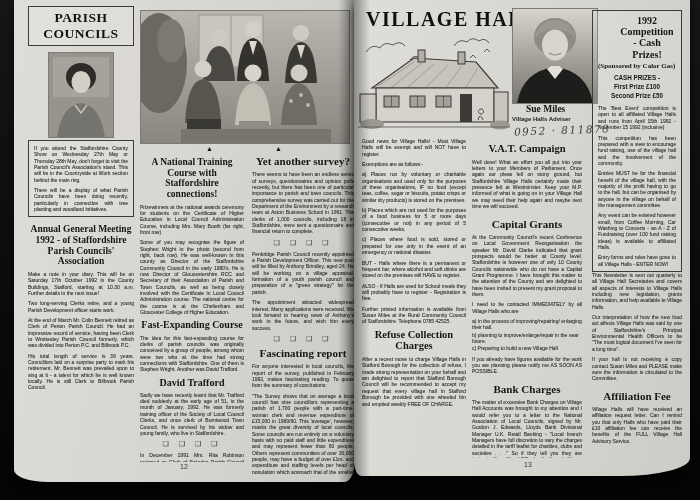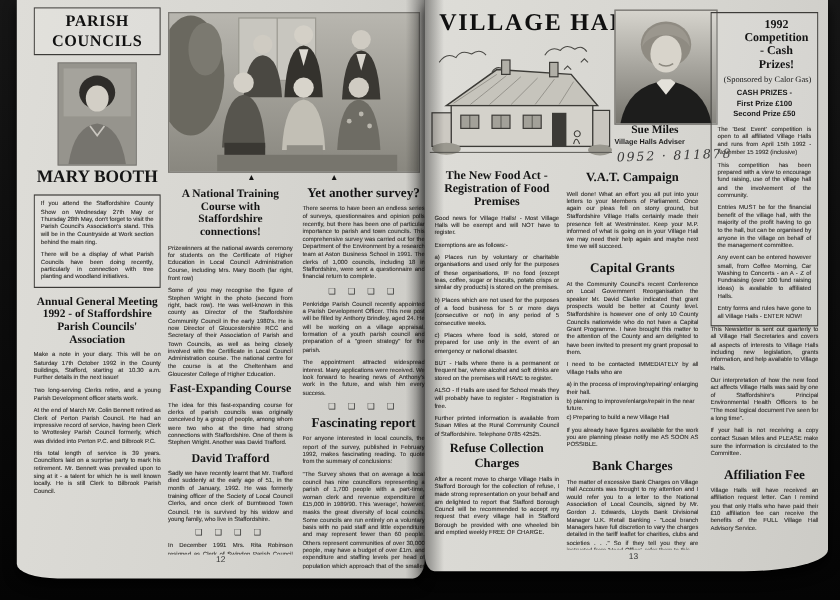--- a/index.html
+++ b/index.html
@@ -34,21 +34,21 @@
   .ding{text-align:center;font-size:7px;letter-spacing:4px;color:#2e2e2c;margin:4px 0;}
   .pageno{position:absolute;font-size:7px;color:#333;left:50%;transform:translateX(-50%);}
   .photo{border:1px solid #7c7a75;background:#a19f99;overflow:hidden;}
   .photo svg{display:block;}
   .markers{display:flex;justify-content:center;gap:62px;font-size:7px;color:#111;
       margin-top:1px;}
   .caption-name{font-family:"Liberation Serif", serif;font-weight:700;font-size:9.5px;color:#111;}
   .caption-role{font-weight:700;font-size:6px;color:#222;}
   .handwriting{font-family:"DejaVu Serif", serif;font-style:italic;font-size:10.5px;
       color:#3a3a3a;transform:rotate(-2deg);letter-spacing:1.5px;}
-  .sub{font-family:"Liberation Serif", serif;font-weight:400;font-size:7px;text-align:right;color:#161616;margin:1px 0 3px;}
+  .sub{font-family:"Liberation Serif", serif;font-weight:700;font-size:7px;text-align:left;color:#161616;margin:1px 0 3px;}
   .prize{font-weight:700;font-size:6.3px;text-align:center;color:#161616;line-height:1.45;margin:0 0 5px;}
 </style>
 </head>
 <body>
 
 <div class="scan">
 
   <div class="page left">
 
     <div class="col" style="left:14px;top:6px;width:106px;height:470px;">
@@ -57,21 +57,20 @@
         <svg width="64" height="84" viewBox="0 0 64 84">
           <rect width="64" height="84" fill="#96948d"></rect>
           <rect x="4" y="4" width="56" height="40" fill="#a5a39c"></rect>
           <ellipse cx="32" cy="24" rx="15" ry="14" fill="#2e2c29"></ellipse>
           <ellipse cx="32" cy="29" rx="9.5" ry="11" fill="#d3cfc6"></ellipse>
           <path d="M20 22 Q24 12 36 13 Q45 15 45 26 Q40 18 32 18 Q24 18 20 22 Z" fill="#2e2c29"></path>
           <path d="M8 84 Q13 52 32 50 Q51 52 56 84 Z" fill="#76746e"></path>
           <path d="M26 52 L32 60 L38 52" stroke="#c9c6bf" stroke-width="1.4" fill="none"></path>
         </svg>
       </div>
-      <div class="hs" style="font-size:14.5px;margin:2px 0 6px;">MARY BOOTH</div>
       <div class="box">
         <p class="t">If you attend the Staffordshire County Show on Wednesday 27th May or Thursday 28th May, don't forget to visit the Parish Council's Association's stand. This will be in the Countryside at Work section behind the main ring.</p>
         <p class="t" style="margin-bottom:0;">There will be a display of what Parish Councils have been doing recently, particularly in connection with tree planting and woodland initiatives.</p>
       </div>
       <div class="hs" style="font-size:9.5px;margin-top:7px;">Annual General Meeting 1992 - of Staffordshire Parish Councils' Association</div>
       <p class="t">Make a note in your diary. This will be on Saturday 17th October 1992 in the County Buildings, Stafford, starting at 10.30 a.m. Further details in the next issue!</p>
       <p class="t">Two long-serving Clerks retire, and a young Parish Development officer starts work.</p>
       <p class="t">At the end of March Mr. Colin Bennett retired as Clerk of Perton Parish Council. He had an impressive record of service, having been Clerk to Wrottesley Parish Council formerly, which was divided into Perton P.C. and Bilbrook P.C.</p>
       <p class="t">His total length of service is 39 years. Councillors laid on a surprise party to mark his retirement. Mr. Bennett was prevailed upon to sing at it - a talent for which he is well known locally. He is still Clerk to Bilbrook Parish Council.</p>
     </div>
@@ -193,21 +192,20 @@
         <path d="M36 44 q6 4 12 0" stroke="#8c887f" stroke-width="1.2" fill="none"></path>
         <path d="M4 94 Q10 62 42 58 Q74 62 80 94 Z" fill="#1d1d1c"></path>
         <path d="M34 60 L42 70 L50 60 L46 57 L38 57 Z" fill="#e4e1da"></path>
       </svg>
     </div>
     <div style="position:absolute;left:172px;top:104px;" class="caption-name">Sue Miles</div>
     <div style="position:absolute;left:158px;top:116px;" class="caption-role">Village Halls Adviser</div>
     <div style="position:absolute;left:160px;top:124px;" class="handwriting">0952 · 811878</div>
 
     <div class="col" style="left:8px;top:138px;width:104px;height:334px;">
-      <div class="hs" style="font-size:10px;">The New Food Act - Registration of Food Premises</div>
       <p class="t">Good news for Village Halls! - Most Village Halls will be exempt and will NOT have to register.</p>
       <p class="t">Exemptions are as follows:-</p>
       <p class="t">a) Places run by voluntary or charitable organisations and used only for the purposes of these organisations, IF no food (except teas, coffee, sugar or biscuits, potato crisps or similar dry products) is stored on the premises.</p>
       <p class="t">b) Places which are not used for the purposes of a food business for 5 or more days (consecutive or not) in any period of 5 consecutive weeks.</p>
       <p class="t">c) Places where food is sold, stored or prepared for use only in the event of an emergency or national disaster.</p>
       <p class="t">BUT - Halls where there is a permanent or frequent bar, where alcohol and soft drinks are stored on the premises will HAVE to register.</p>
       <p class="t">ALSO - If Halls are used for School meals they will probably have to register - Registration is free.</p>
       <p class="t">Further printed information is available from Susan Miles at the Rural Community Council of Staffordshire. Telephone 0785 42525.</p>
       <div class="hs" style="font-size:10.5px;">Refuse Collection Charges</div>
       <p class="t">After a recent move to charge Village Halls in Stafford Borough for the collection of refuse, I made strong representation on your behalf and am delighted to report that Stafford Borough Council will be recommended to accept my request that every village hall in Stafford Borough be provided with one wheeled bin and emptied weekly FREE OF CHARGE.</p>

